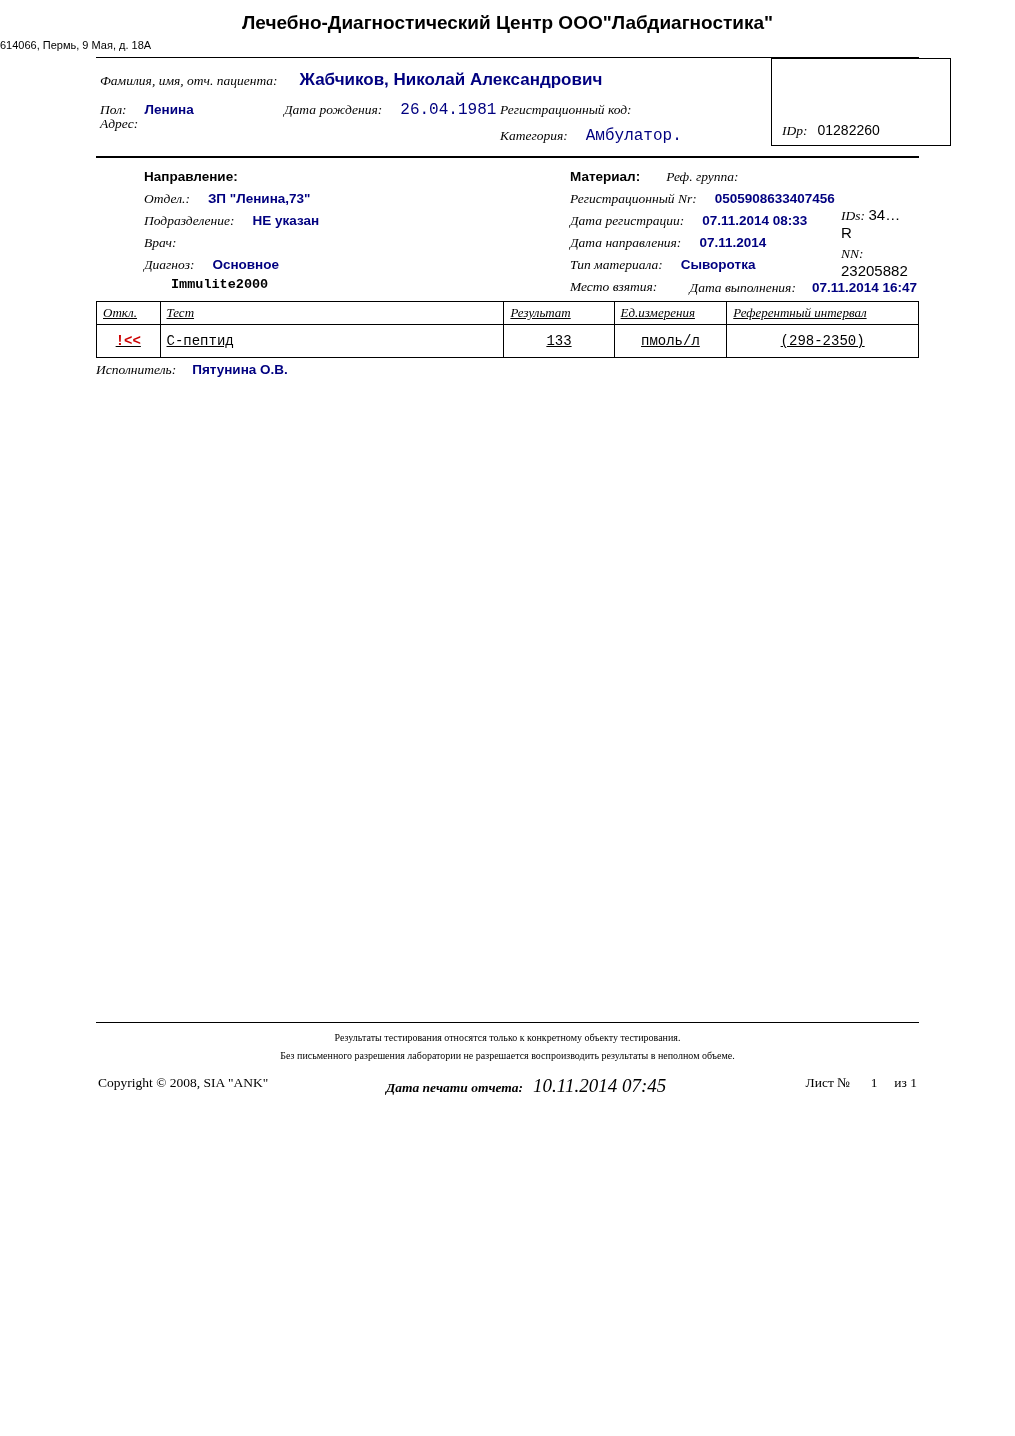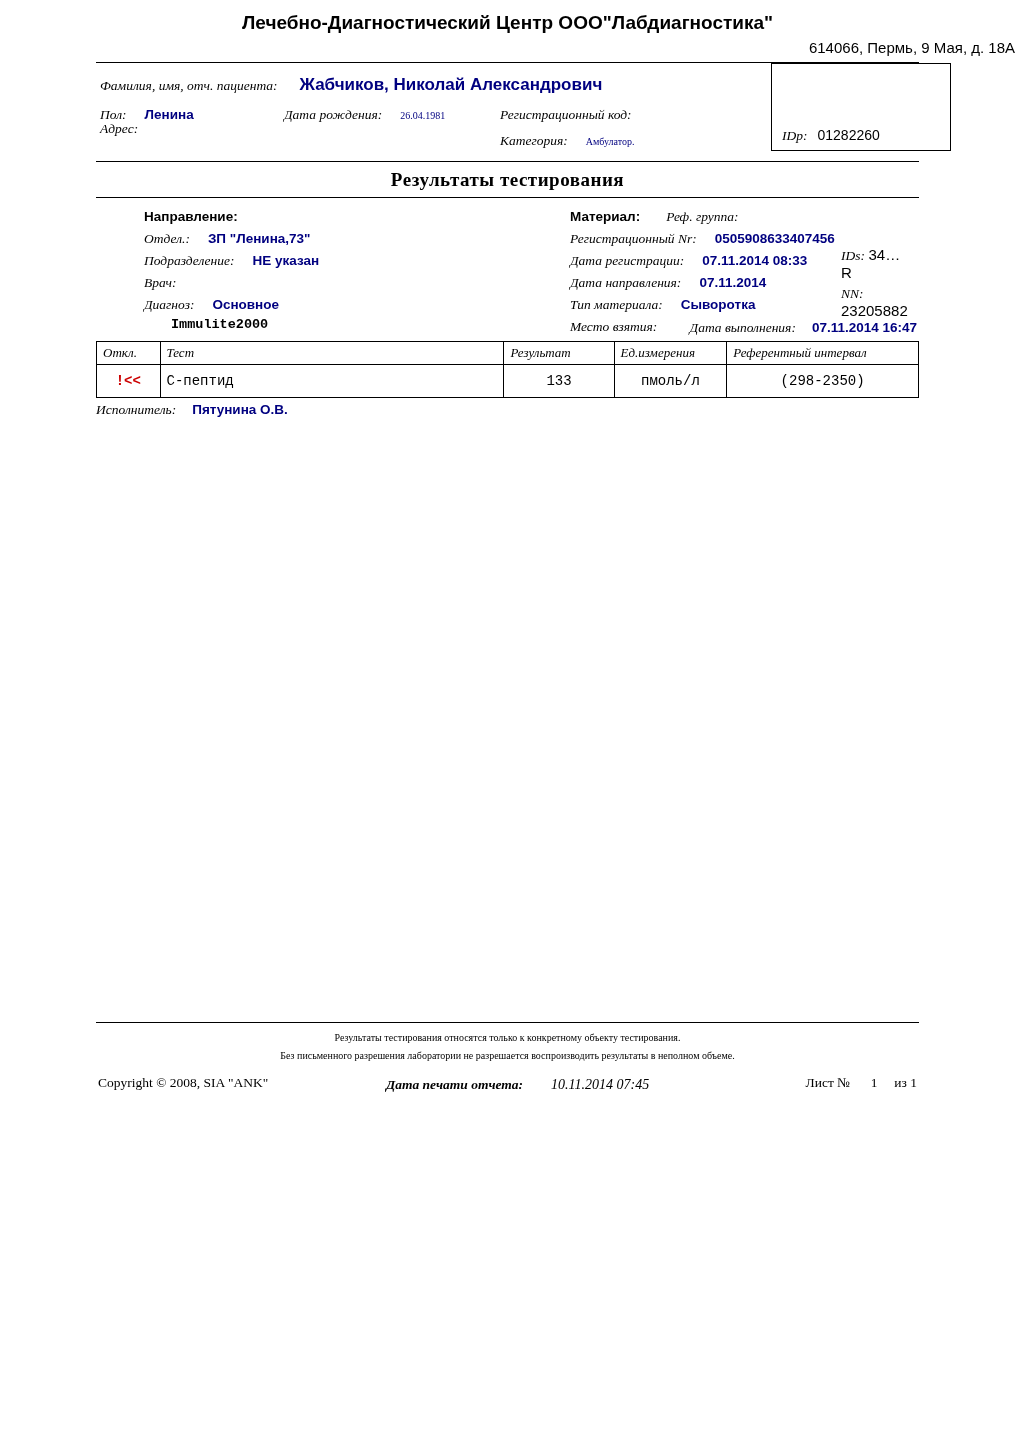--- a/index.html
+++ b/index.html
@@ -24,23 +24,23 @@
   
   .clinic-title {
     text-align: center;
     font-family: "Liberation Sans", sans-serif;
     font-weight: bold;
     font-size: 19px;
     padding-top: 12px;
     letter-spacing: 0px;
   }
   .clinic-address {
-    text-align: right;
-    font-family: "Liberation Sans", sans-serif;
-    font-size: 15px;
+    text-align: left;
+    font-family: "Liberation Sans", sans-serif;
+    font-size: 11px;
     padding-top: 5px;
     padding-bottom: 6px;
   }
 
   .rule {
     border-top: 1px solid #000;
     margin: 0 96px;
   }
   .rule-thin {
     border-top: 1px solid #000;
@@ -60,22 +60,22 @@
     font-size: 13.5px;
     color: #000;
   }
   .val {
     font-family: "Liberation Sans", sans-serif;
     font-weight: bold;
     font-size: 13.5px;
     color: #000080;
   }
   .val-plain {
-    font-family: Liberation Serif, serif;
-    font-size: 10px;
+    font-family: Liberation Mono, monospace;
+    font-size: 16px;
     color: #000080;
   }
   .row-line {
     position: absolute;
     white-space: nowrap;
   }
   .patient-name {
     font-family: "Liberation Sans", sans-serif;
     font-weight: bold;
     font-size: 17px;
@@ -156,20 +156,21 @@
     white-space: nowrap;
   }
 
   
   .res-table {
     margin: 2px 96px 0 96px;
     border: 1px solid #000;
     border-collapse: collapse;
     width: calc(100% - 192px);
     box-sizing: border-box;
+    text-decoration: underline;
   }
   .res-table th {
     border-right: 1px solid #000;
     border-bottom: 1px solid #000;
     font-family: "Liberation Serif", serif;
     font-style: italic;
     font-weight: normal;
     font-size: 13px;
     text-align: left;
     padding: 2px 6px;
@@ -227,21 +228,21 @@
   .fb-left {
     position: absolute; left: 2px; top: 0;
     font-family: "Liberation Serif", serif;
     font-size: 13.5px;
   }
   .fb-center {
     position: absolute; left: 290px; top: 0;
     white-space: nowrap;
   }
   .fb-center .lbl { font-weight: bold; font-style: italic; }
-  .fb-center .v { font-family: "Liberation Serif", serif; font-style: italic; font-size: 14px; margin-left: 24px;}
+  .fb-center .v { font-family: "Liberation Serif", serif; font-style: italic; font-size: 19px; margin-left: 6px;}
   .fb-right {
     position: absolute; right: 2px; top: 0;
     font-family: "Liberation Serif", serif;
     font-size: 13.5px;
     white-space: nowrap;
   }
   .sp { display: inline-block; }
 </style>
 </head>
 <body>
@@ -289,21 +290,20 @@
     <div class="idp-box">
       <div class="idp-line">
         <span class="lbl">IDp:</span>
         <span class="idp-val">01282260</span>
       </div>
     </div>
   </div>
 
   <div class="rule-thin"></div>
 
-  <div class="results-title">Результаты тестирования</div>
   <div class="rule-thin"></div>
 
   <div class="info-area">
 
     <div class="info-left">
       <div class="info-row"><span class="col-head">Направление:</span></div>
       <div class="info-row">
         <span class="lbl">Отдел.:</span>
         <span class="sp" style="width:10px;"></span>
         <span class="val">ЗП "Ленина,73"</span>

